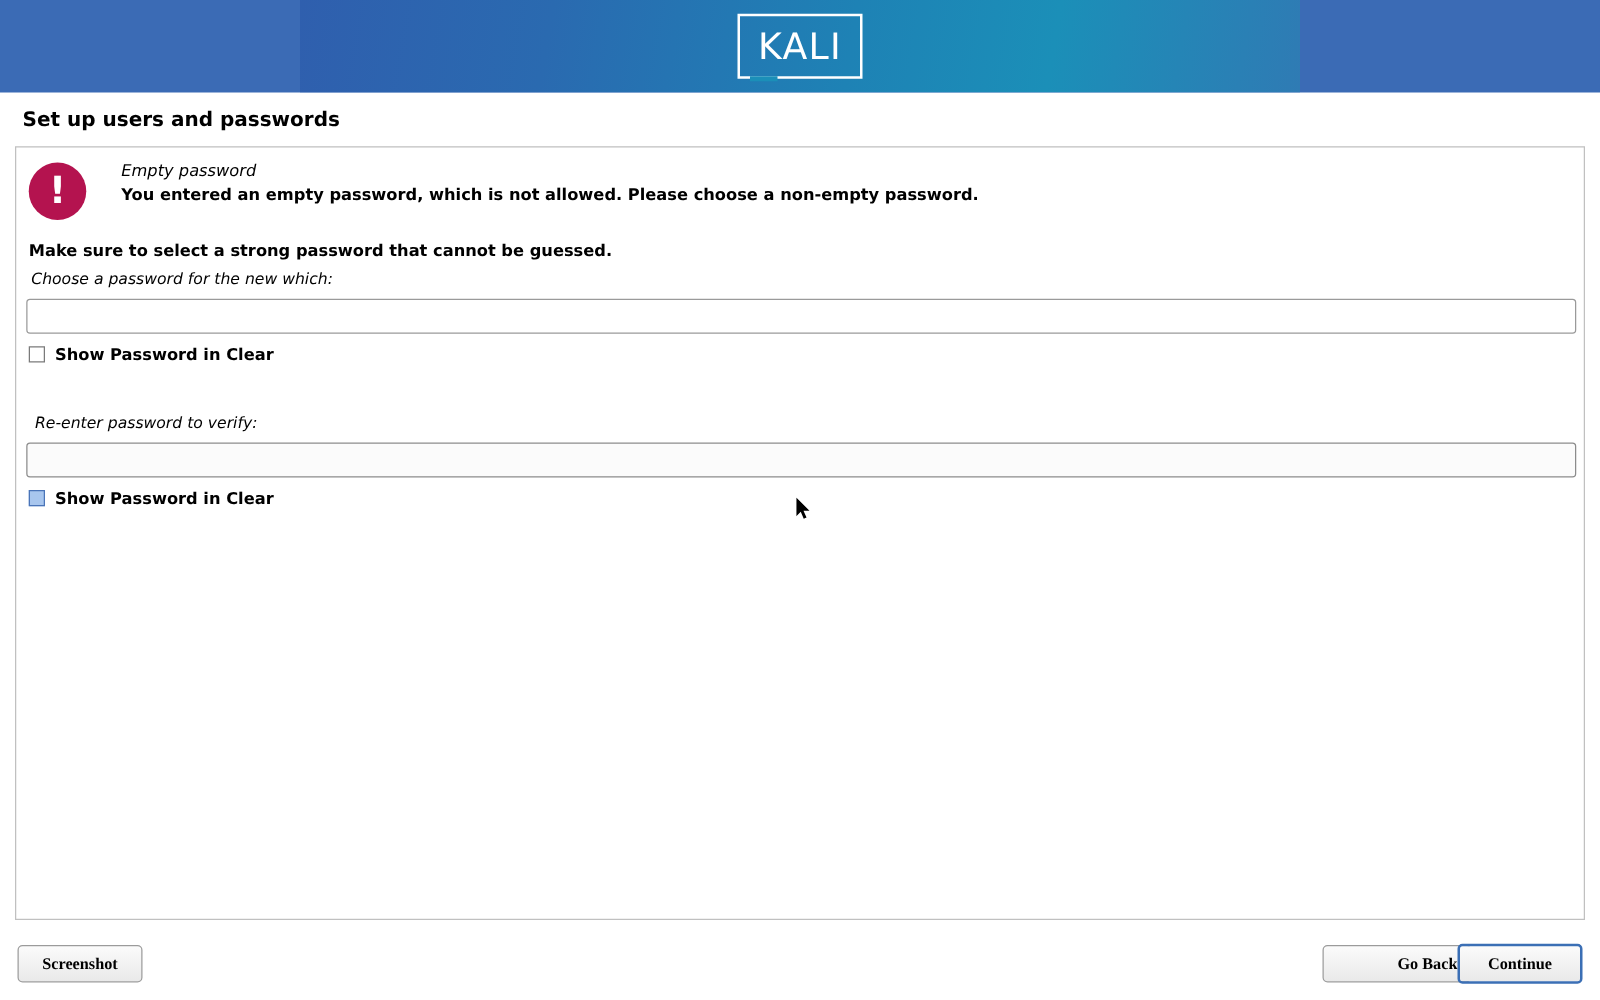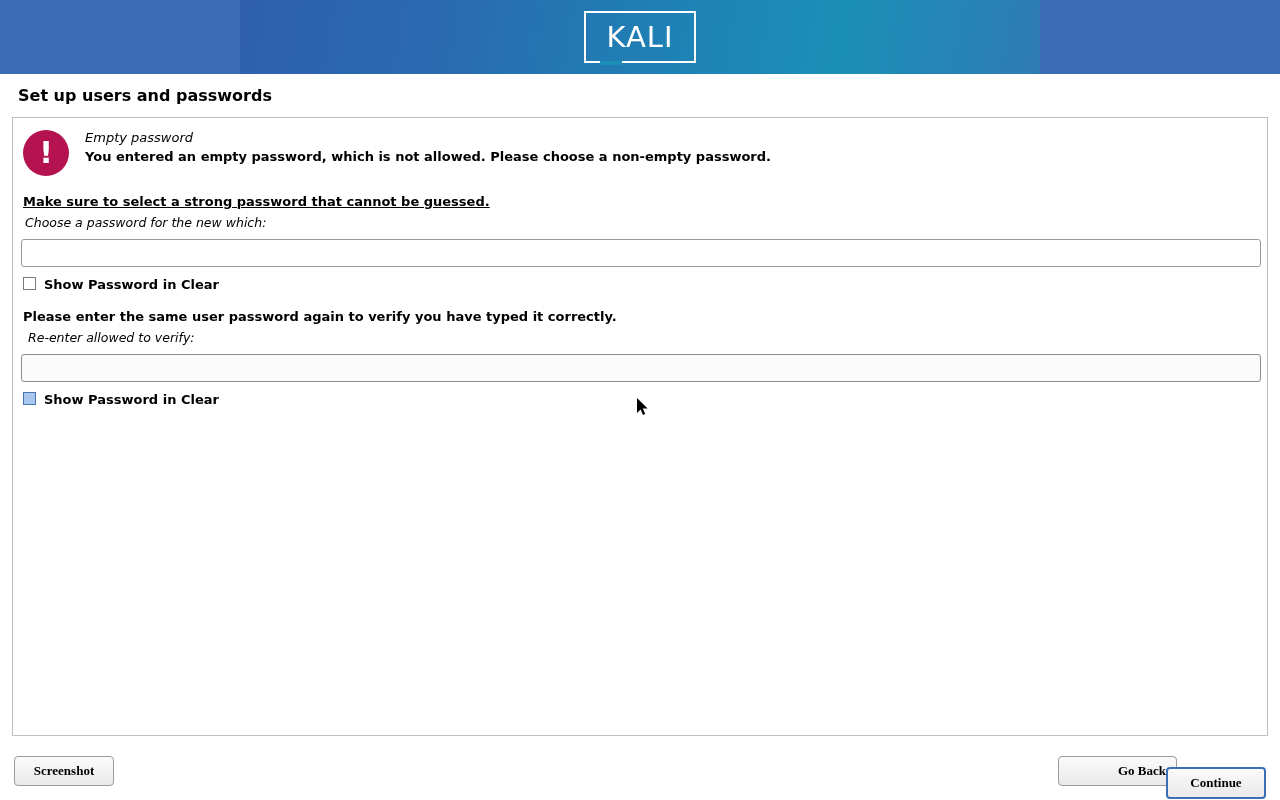--- a/index.html
+++ b/index.html
@@ -27,21 +27,21 @@
     top: 0;
     width: 800px;
     height: 74px;
     background: linear-gradient(100deg, #2f5fae 0%, #2a6ab0 25%, #1e82b5 55%, #1b8fb8 75%, #2f7bb4 100%);
   }
   .banner-logo {
     position: absolute;
     left: 50%;
     top: 11px;
     transform: translateX(-50%);
-    width: 112px;
+    width: 100px;
     height: 52px;
     border: 2px solid #ffffff;
     display: flex;
     align-items: center;
     justify-content: center;
     color: #ffffff;
     font-family: "DejaVu Sans", sans-serif;
     font-size: 29px;
     letter-spacing: 1px;
   }
@@ -96,42 +96,41 @@
     align-items: center;
     justify-content: center;
     font-size: 30px;
     font-weight: bold;
     line-height: 1;
     font-family: "DejaVu Sans", sans-serif;
     flex: 0 0 auto;
     margin-top: 2px;
   }
   .error-text {
-    margin-left: 16px;
+    margin-left: 28px;
     padding-top: 2px;
   }
   .error-title {
     font-style: italic;
     font-size: 13px;
     color: #000;
     margin-bottom: 4px;
   }
   .error-desc {
     font-size: 13px;
     font-weight: bold;
     color: #000;
   }
 
   .hint {
     position: absolute;
     left: 10px;
     top: 76px;
     font-size: 13px;
     font-weight: bold;
-    text-decoration: underline;
   }
   .label-italic {
     position: absolute;
     font-size: 12.5px;
     font-style: italic;
     color: #000;
   }
   .pw-label-1 { left: 12px; top: 97px; }
   .pw-label-2 { left: 15px; top: 212px; }
 
@@ -198,21 +197,20 @@
     color: #000;
     cursor: default;
     padding: 0 10px;
   }
   .btn-screenshot { left: 14px; top: 756px; width: 100px; }
   .btn-goback { left: 1058px; top: 756px; width: 119px; text-align: right; }
   .btn-continue {
     left: 1166px; top: 755px; width: 100px; height: 32px;
     border: 2px solid #3b6fb5;
     border-radius: 4px;
-    margin-top: 12px;
   }
 
   
   .cursor {
     position: absolute;
     left: 637px;
     top: 398px;
     width: 12px;
     height: 18px;
     pointer-events: none;
@@ -246,23 +244,22 @@
   <div class="hint">Make sure to select a strong password that cannot be guessed.</div>
 
   <div class="label-italic pw-label-1">Choose a password for the new which:</div>
   <input class="pw-input pw-input-1" type="password" placeholder="" style="">
 
   <div class="checkrow checkrow-1">
     <span class="checkbox"></span>
     <span class="checklabel">Show Password in Clear</span>
   </div>
 
-  <div class="verify-text">Please enter the same user password again to verify you have typed it correctly.</div>
-
-  <div class="label-italic pw-label-2">Re-enter allowed to verify:</div>
+
+  <div class="label-italic pw-label-2">Re-enter password to verify:</div>
   <input class="pw-input pw-input-2" type="password" placeholder="" style="">
 
   <div class="checkrow checkrow-2">
     <span class="checkbox focused"></span>
     <span class="checklabel">Show Password in Clear</span>
   </div>
 
 </div>
 
 <button class="btn btn-screenshot">Screenshot</button>

